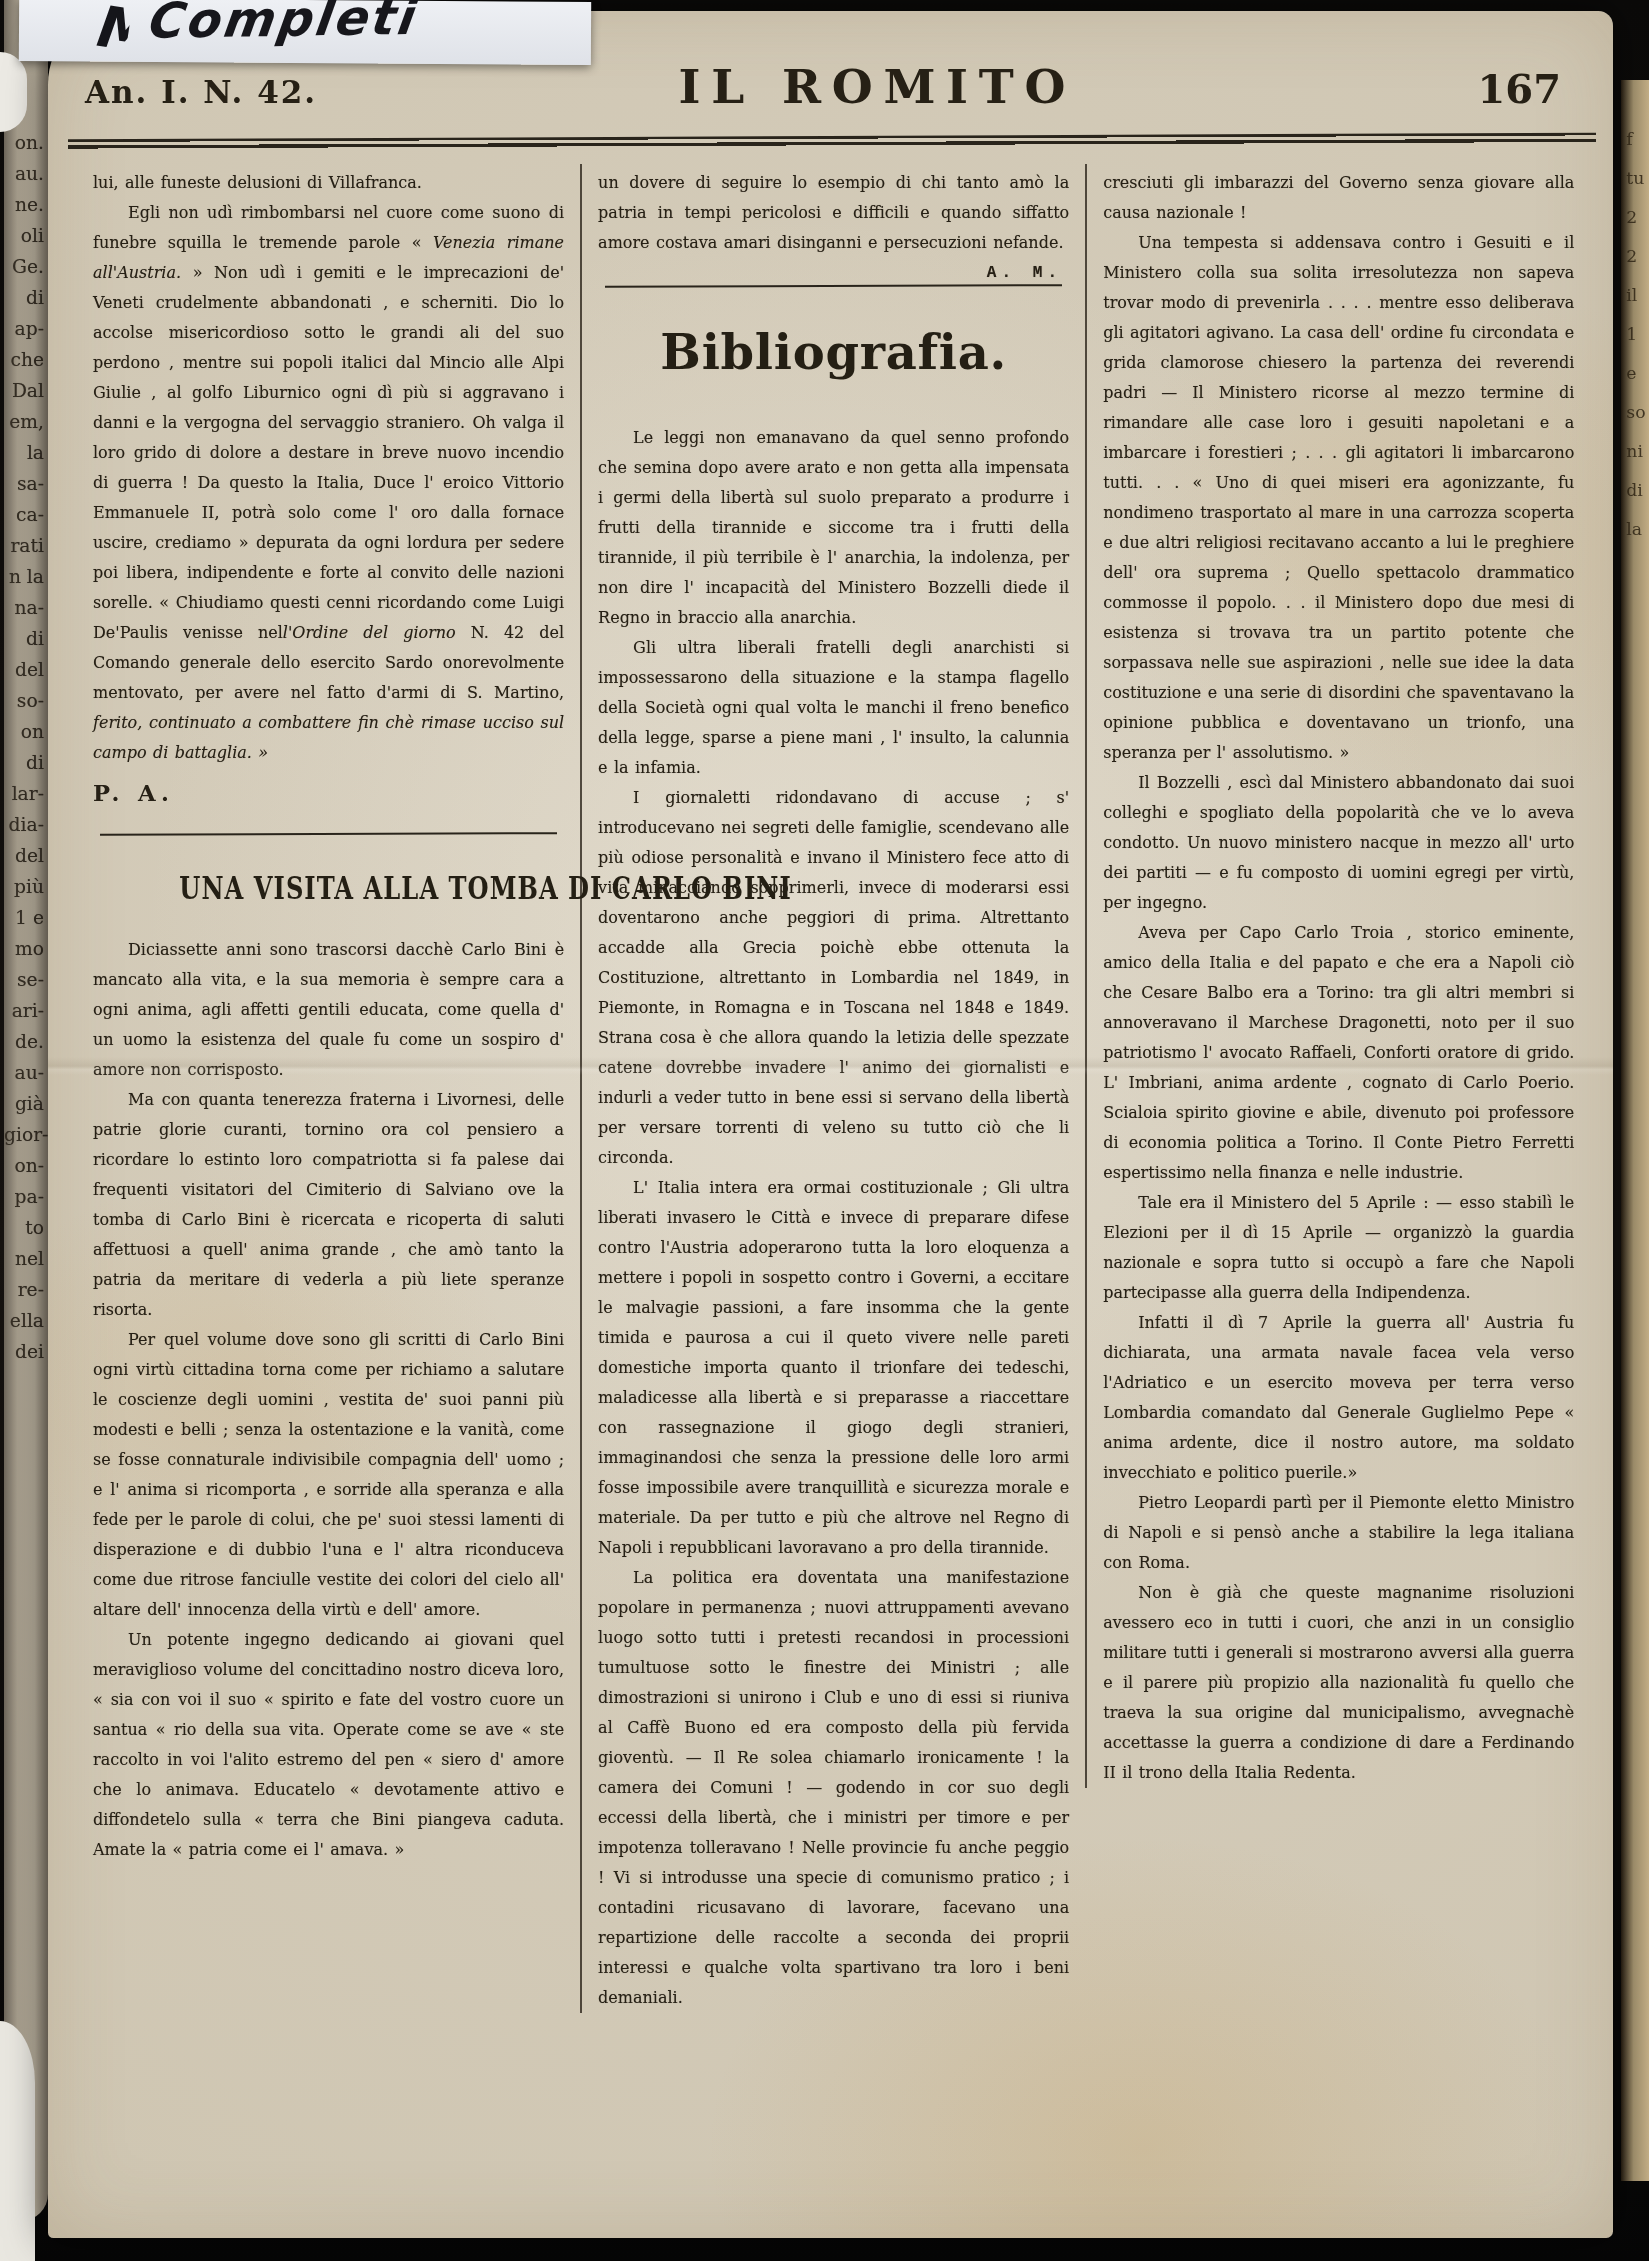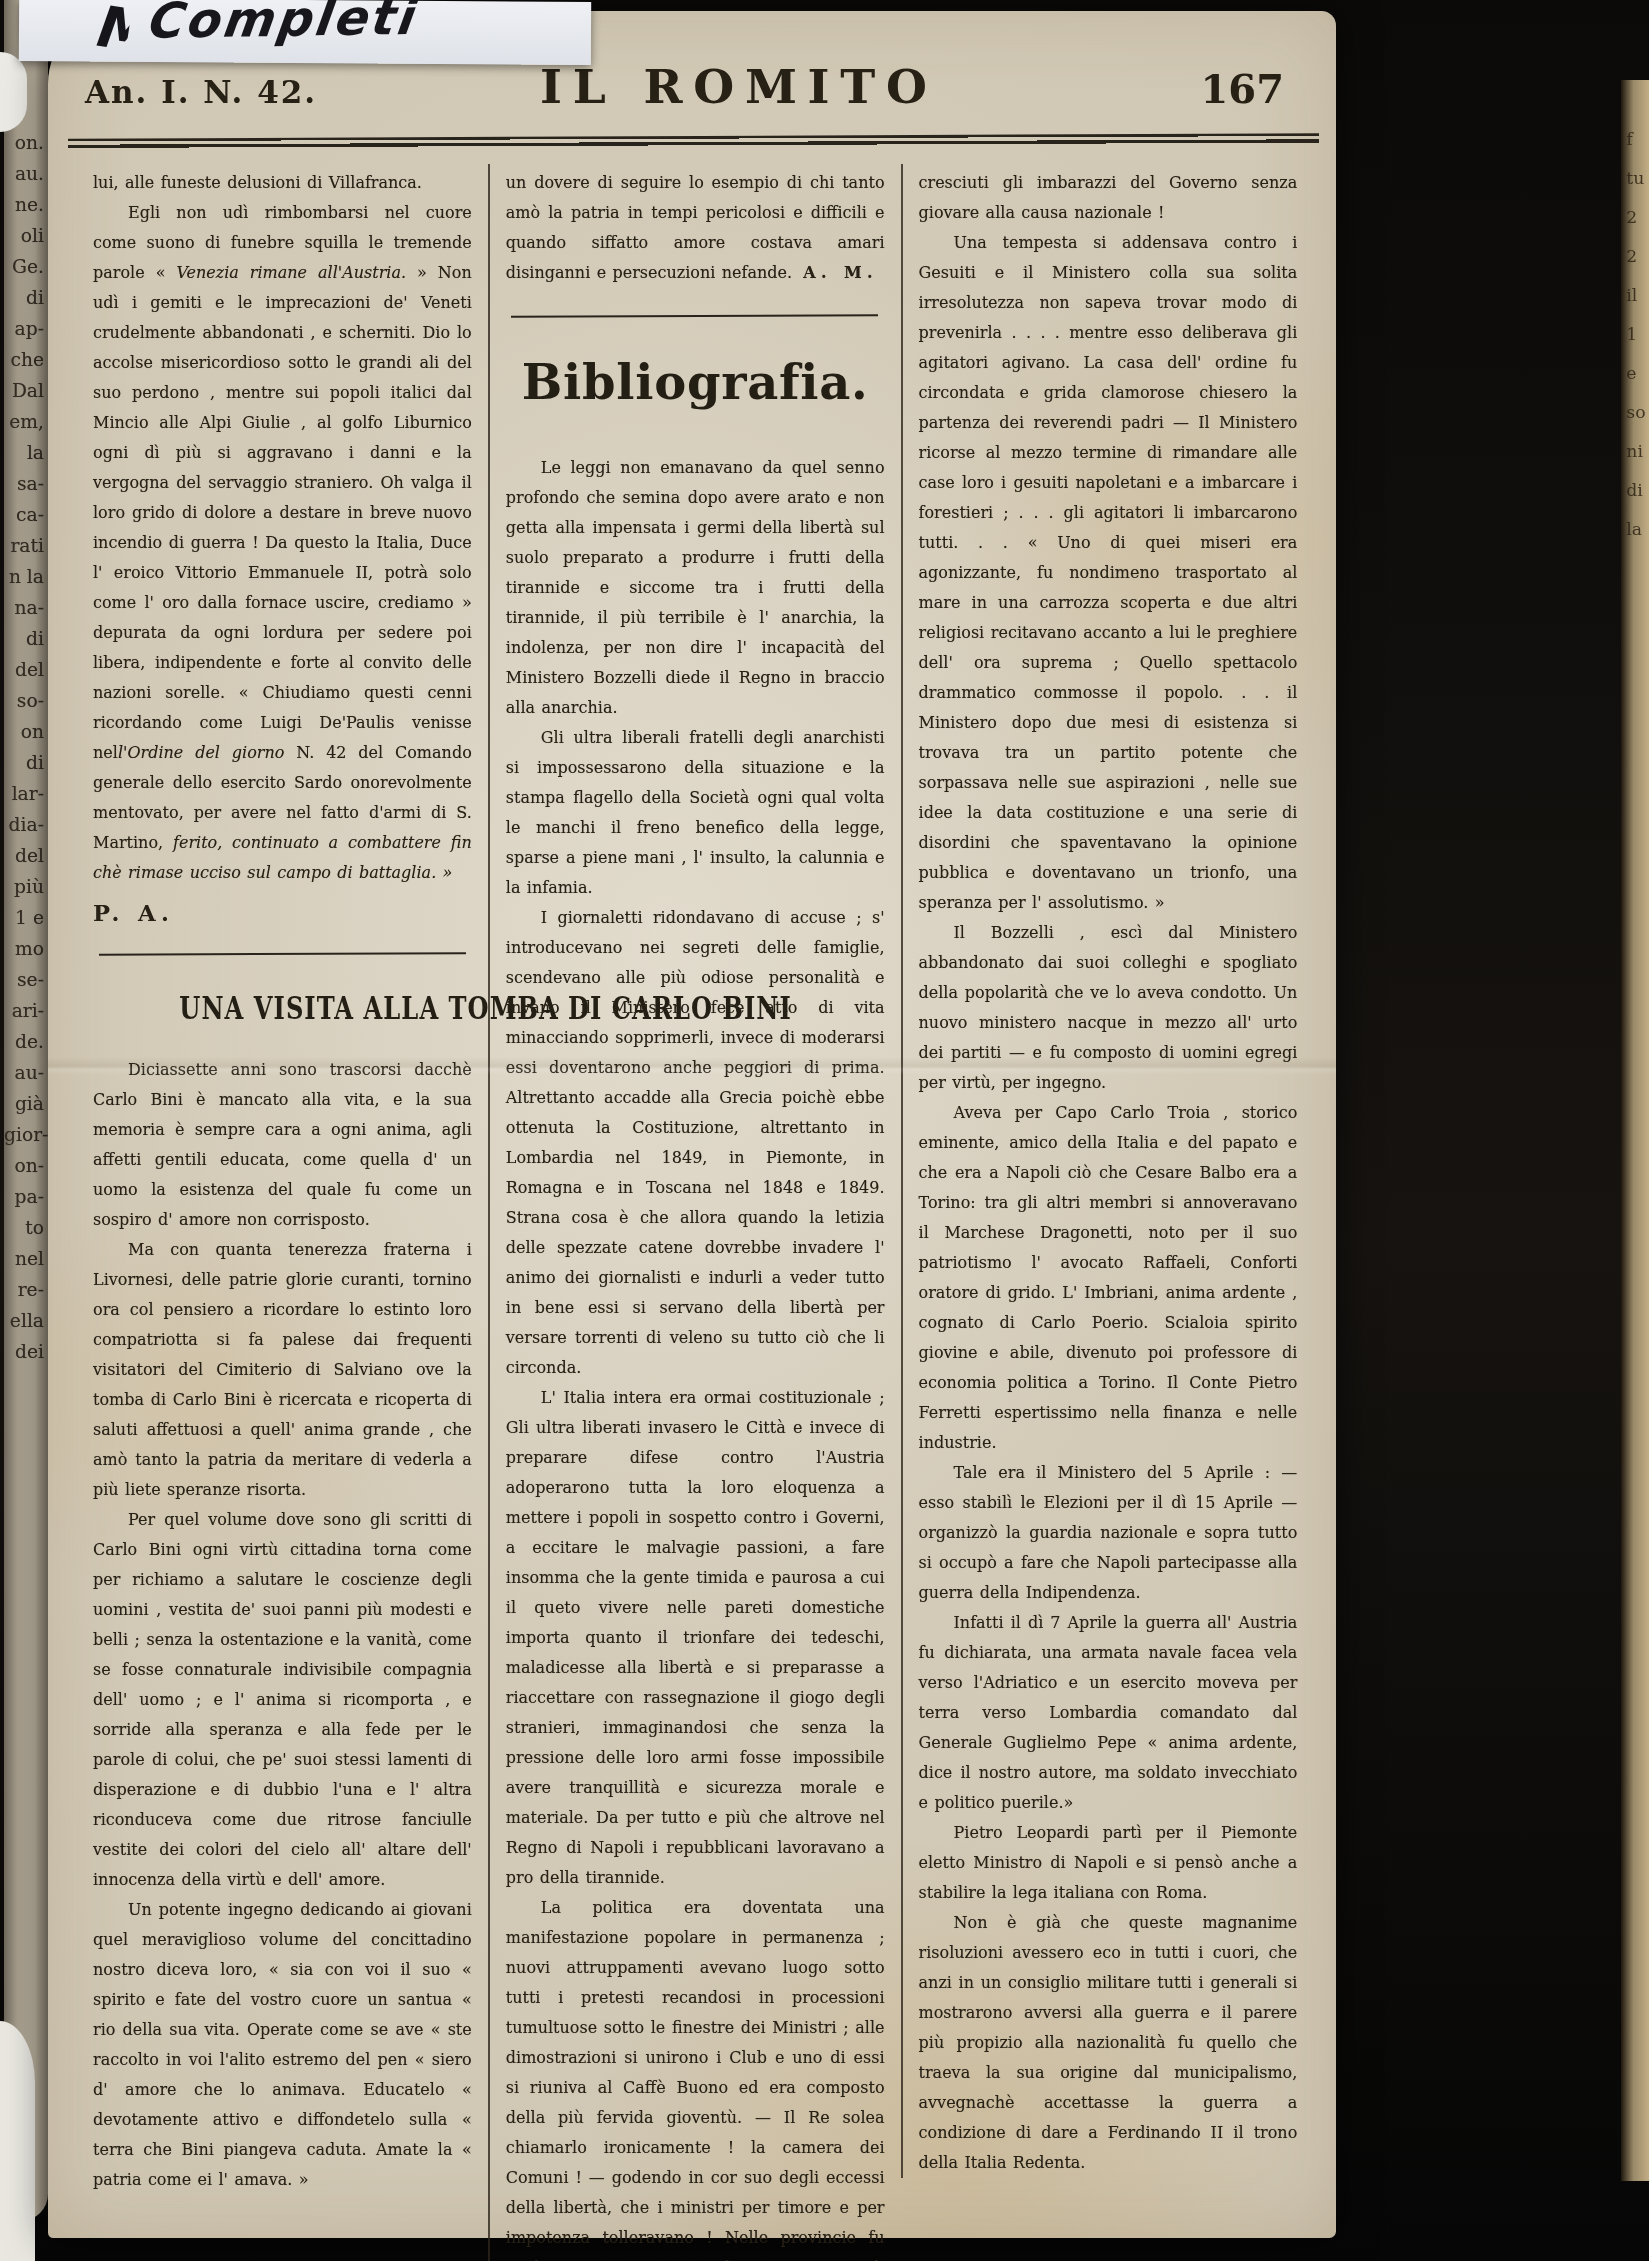--- a/index.html
+++ b/index.html
@@ -49,21 +49,21 @@
     font-size:57px;color:#15151a;transform:rotate(8deg);
   }
   .label-text{
     position:absolute;left:131px;top:-9.3px;
     font-family:"DejaVu Sans",sans-serif;font-weight:bold;font-style:italic;
     font-size:49px;letter-spacing:2.7px;color:#17171c;
     transform:skewX(-10deg) rotate(-1.2deg);white-space:nowrap;
   }
   
   .page{
-    position:absolute;left:48px;top:10.7px;width:1288px;height:2227px;
+    position:absolute;left:48px;top:10.7px;width:1565px;height:2227px;
     background:
       radial-gradient(ellipse 70% 55% at 48% 42%, rgba(235,230,218,.55) 0%, rgba(235,230,218,0) 60%),
       radial-gradient(ellipse 30% 18% at 88% 24%, rgba(196,150,70,.16) 0%, rgba(196,150,70,0) 70%),
       radial-gradient(ellipse 26% 14% at 12% 62%, rgba(200,155,80,.15) 0%, rgba(200,155,80,0) 70%),
       radial-gradient(ellipse 40% 20% at 70% 96%, rgba(188,140,60,.2) 0%, rgba(188,140,60,0) 70%),
       radial-gradient(ellipse 120% 90% at 50% 45%, #d7cfbe 0%, #cfc6b2 70%, #bfb49d 100%);
     border-radius:73px 14.7px 6.7px 5.3px;
     box-shadow:0 0 40px rgba(0,0,0,.6), inset 0 0 80px rgba(120,95,55,.18);
   }
   .page::after{ 
@@ -87,21 +87,21 @@
     margin:17.3px 22.7px 0 29px;color:#262015;
   }
   .col{flex:1 1 0;padding:4px 16px 0 16px;min-width:0;}
   .col + .col{border-left:2px solid rgba(45,38,28,.8);}
   .para{
     margin:0;font-size:16px;line-height:30px;text-align:justify;text-indent:35px;
     text-shadow:0 0 0.7px rgba(45,35,22,.35);word-spacing:1.3px;
   }
   .para.no-indent{text-indent:0;}
   .para em{font-style:italic;}
-  .inline-sig{float:right;font-weight:bold;letter-spacing:5.3px;padding-right:6.7px;}
+  .inline-sig{float:right;font-weight:bold;letter-spacing:5.3px;padding-right:6.7px;font-family:Liberation Mono, monospace;}
   .signature{
     text-align:left;padding-right:53px;font-weight:bold;font-size:22.7px;
     letter-spacing:5.3px;margin:12px 0 6.7px;color:#262015;
   }
   .col-rule{border:0;border-top:2.7px solid #29241b;width:97%;margin:27px auto 28px;transform:rotate(-.2deg);}
   .article-heading{
     text-align:center;margin:35px 0 29px;font-weight:bold;color:#241f14;
     white-space:nowrap;overflow:visible;
   }
   .article-heading .condensed{

